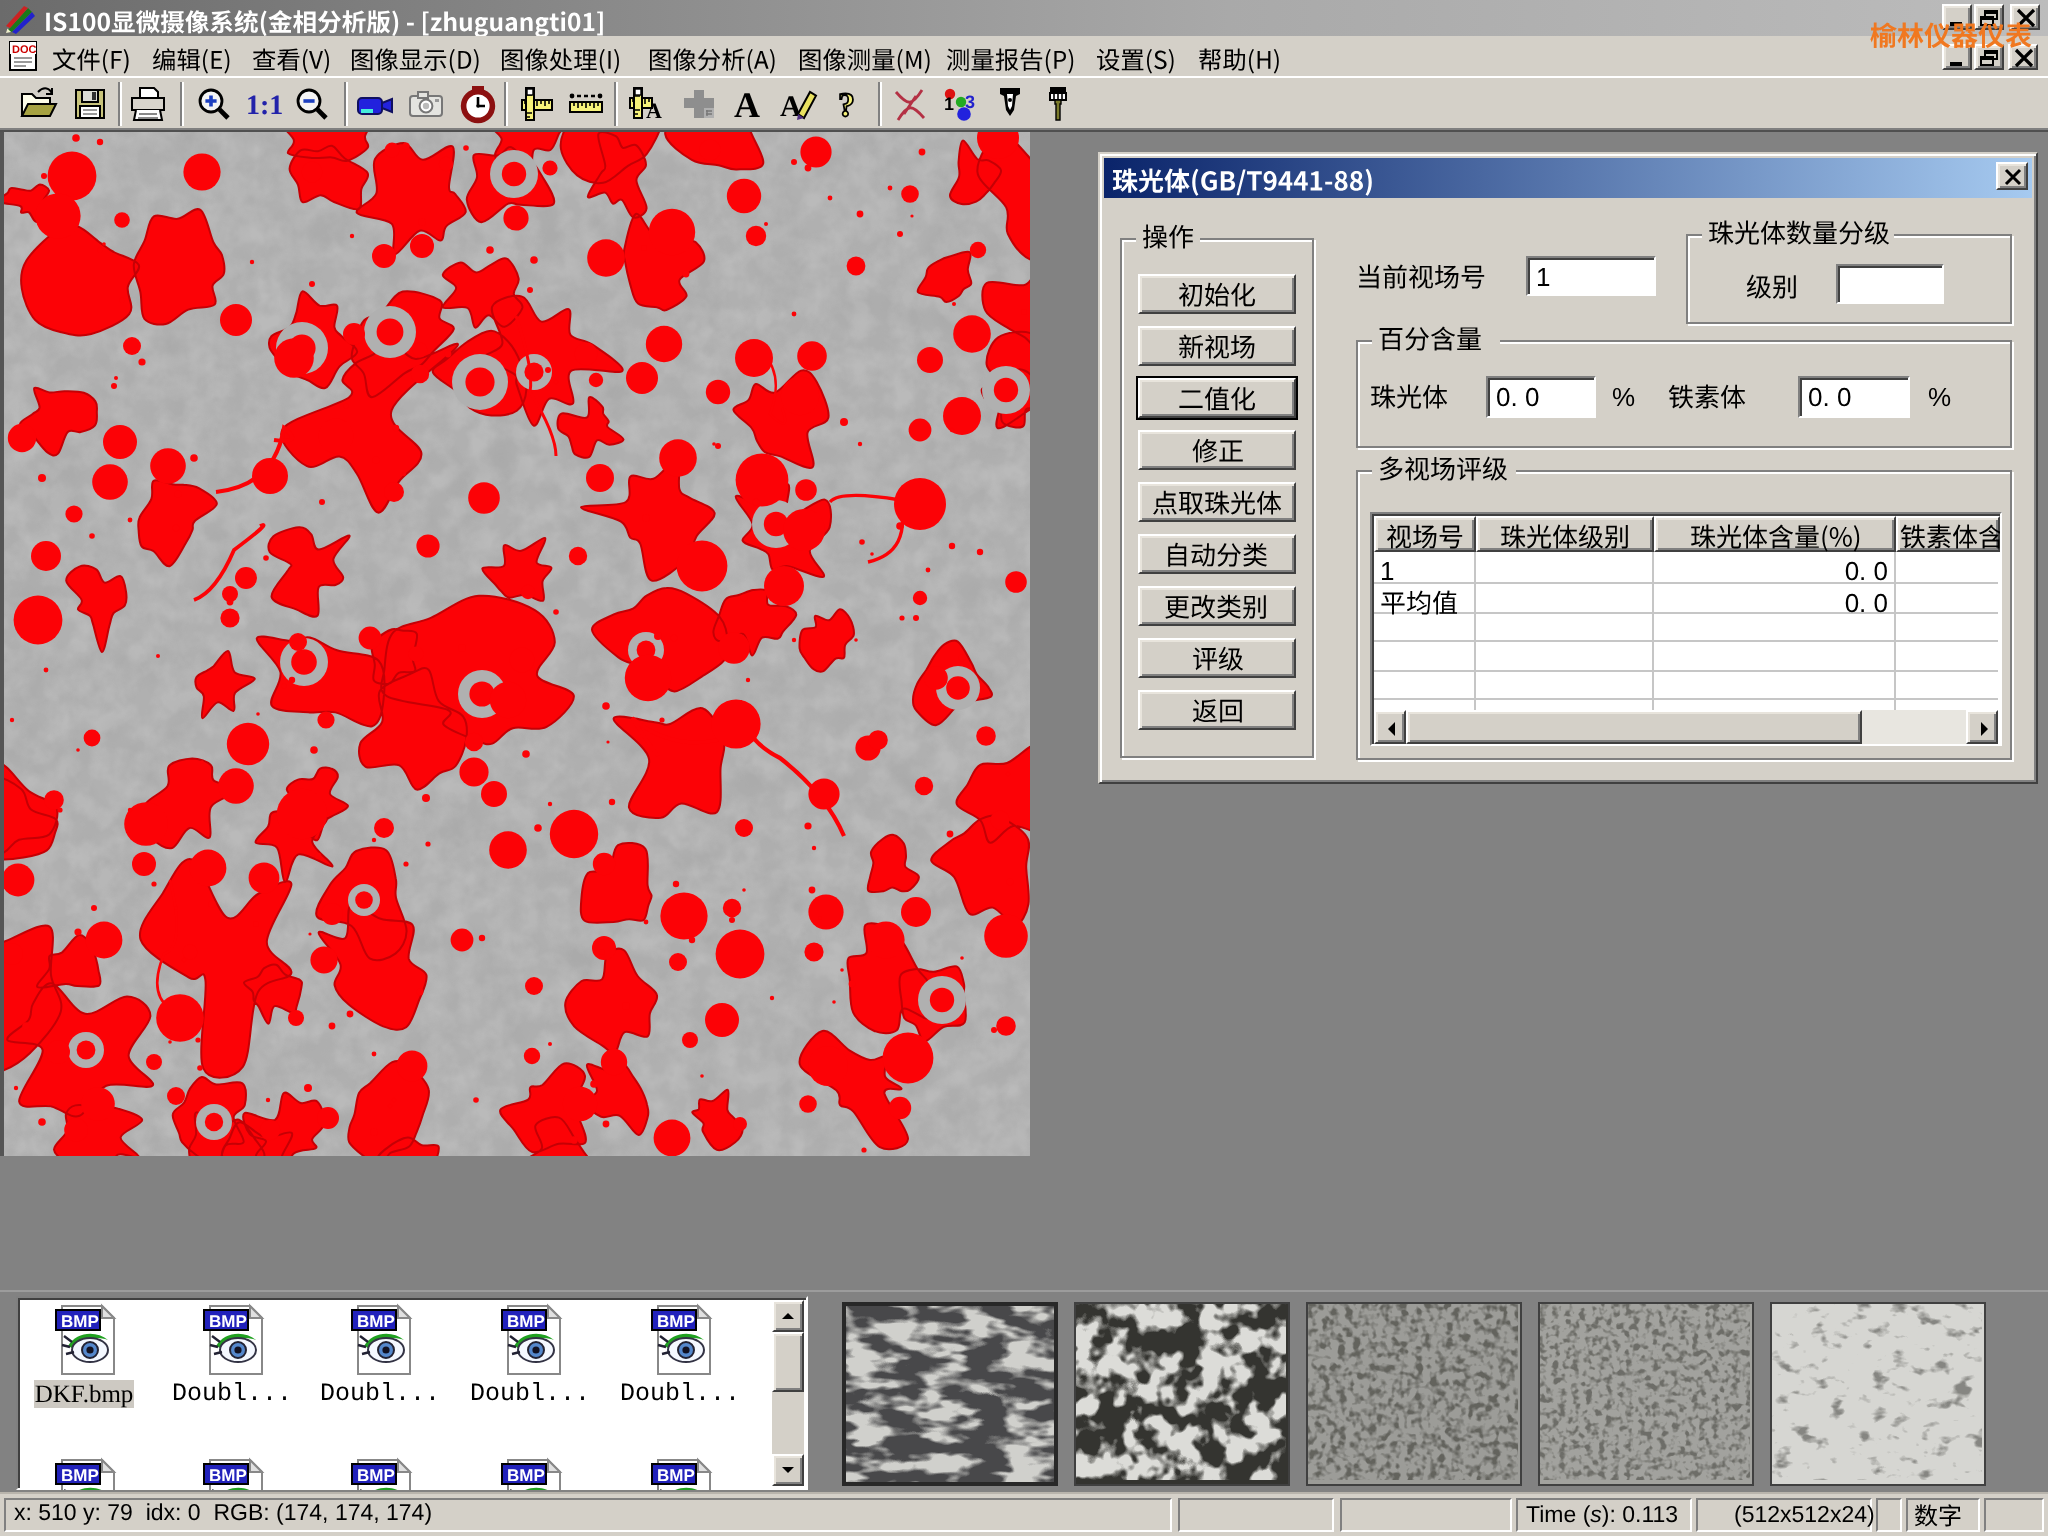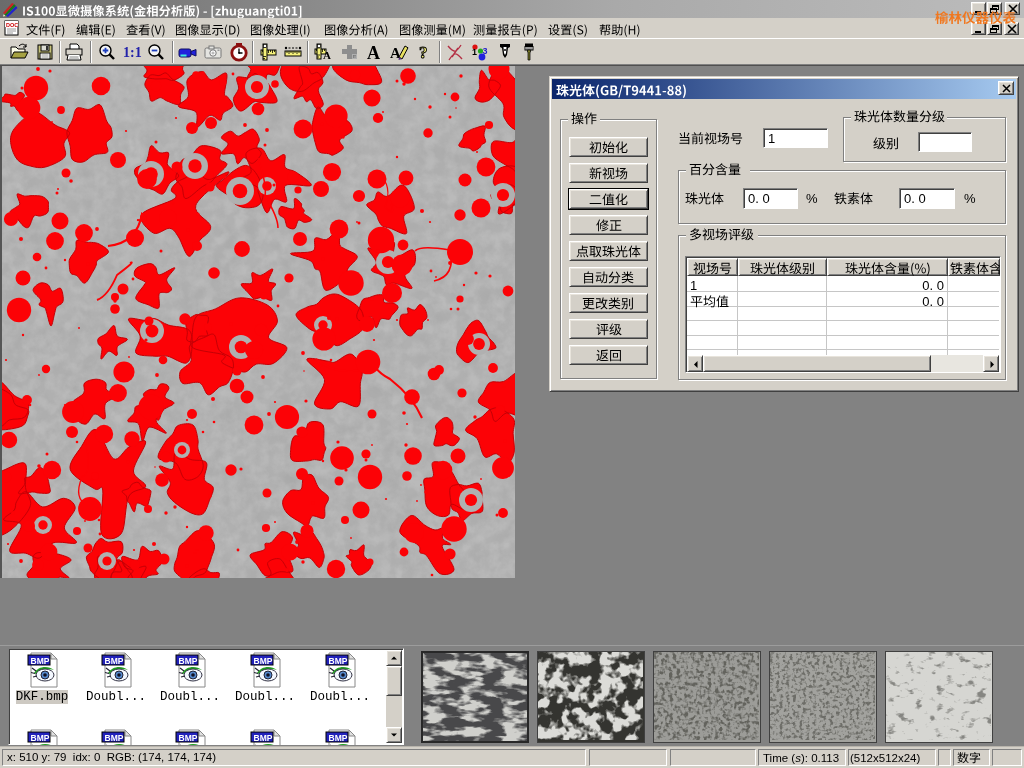--- a/index.html
+++ b/index.html
@@ -682,21 +682,21 @@
 <path d="M7 2 H27 L33 8 V36 H7 Z" fill="#fff" stroke="#888"></path>
 <path d="M27 2 L27 8 H33 Z" fill="#e0e0e0" stroke="#888"></path>
 <rect x="4" y="4" width="22" height="10" fill="#2222bb" stroke="#000"></rect>
 <text x="6.5" y="12.5" font-size="8.5" font-weight="bold" fill="#fff" font-family="Liberation Sans">BMP</text>
 <path d="M10 22 C14 15 24 14 30 19 C24 17 16 18 12 23 Z" fill="#21a121"></path>
 <ellipse cx="21" cy="24" rx="9" ry="6" fill="#f4f8ff" stroke="#334"></ellipse>
 <circle cx="21" cy="24" r="4" fill="#5588cc" stroke="#223"></circle>
 <circle cx="21" cy="24" r="1.8" fill="#112"></circle>
 <path d="M12 20 L8 17 M13 25 L9 26 M11 22.5 L7 21.5" stroke="#223" stroke-width="1.2"></path>
 </svg></div>
-<div class="abs" style="left:6px;top:690px;width:72px;text-align:center;font-family:Liberation Mono, monospace;font-size:12.5px;white-space:nowrap"><span style="background:#cdc9c2;">DKF.bmp</span></div>
+<div class="abs" style="left:6px;top:690px;width:72px;text-align:center;font-family:Liberation Serif, serif;font-size:12.5px;white-space:nowrap"><span style="background:#cdc9c2;">DKF.bmp</span></div>
 <div class="abs" style="left:98px;top:651px"><svg width="36" height="38" viewBox="0 0 36 38">
 <path d="M7 2 H27 L33 8 V36 H7 Z" fill="#fff" stroke="#888"></path>
 <path d="M27 2 L27 8 H33 Z" fill="#e0e0e0" stroke="#888"></path>
 <rect x="4" y="4" width="22" height="10" fill="#2222bb" stroke="#000"></rect>
 <text x="6.5" y="12.5" font-size="8.5" font-weight="bold" fill="#fff" font-family="Liberation Sans">BMP</text>
 <path d="M10 22 C14 15 24 14 30 19 C24 17 16 18 12 23 Z" fill="#21a121"></path>
 <ellipse cx="21" cy="24" rx="9" ry="6" fill="#f4f8ff" stroke="#334"></ellipse>
 <circle cx="21" cy="24" r="4" fill="#5588cc" stroke="#223"></circle>
 <circle cx="21" cy="24" r="1.8" fill="#112"></circle>
 <path d="M12 20 L8 17 M13 25 L9 26 M11 22.5 L7 21.5" stroke="#223" stroke-width="1.2"></path>
@@ -831,21 +831,21 @@
 <div class="abs" style="left:0;top:746px;width:1024px;height:22px;background:#d4d0c8;border-top:1px solid #b8b4ac"></div>
 <div class="abs sbpanel" style="left:2px;top:749px;width:584px;height:17px">
     <div class="abs" style="left:4px;top:1px;font-size:11.5px;white-space:nowrap">x: 510 y: 79&nbsp; idx: 0&nbsp; RGB: (174, 174, 174)</div>
   </div>
 <div class="abs sbpanel" style="left:589px;top:749px;width:78px;height:17px"></div>
 <div class="abs sbpanel" style="left:670px;top:749px;width:86px;height:17px"></div>
 <div class="abs sbpanel" style="left:758px;top:749px;width:88px;height:17px">
     <div class="abs" style="left:4px;top:2px;font-size:11.5px;white-space:nowrap">Time (<i>s</i>): 0.113</div>
   </div>
 <div class="abs sbpanel" style="left:848px;top:749px;width:88px;height:17px">
-    <div class="abs" style="left:1px;top:2px;font-size:11.5px;white-space:nowrap">(512x512x24)</div>
+    <div class="abs" style="left:18px;top:2px;font-size:11.5px;white-space:nowrap">(512x512x24)</div>
   </div>
 <div class="abs sbpanel" style="left:938px;top:749px;width:13px;height:17px"></div>
 <div class="abs sbpanel" style="left:953px;top:749px;width:37px;height:17px"></div>
 <svg style="position:absolute;left:957px;top:750px;" width="25" height="17" viewBox="0 0 25 17">
     <path d="M5.3 2.4C5.1 2.9 4.7 3.6 4.4 4L5 4.3C5.3 3.9 5.7 3.3 6.1 2.7ZM1.1 2.7C1.4 3.2 1.7 3.9 1.8 4.3L2.5 4C2.4 3.6 2.1 2.9 1.7 2.5ZM4.9 9.1C4.6 9.7 4.3 10.3 3.8 10.7C3.3 10.5 2.9 10.3 2.4 10.1C2.6 9.8 2.8 9.5 3 9.1ZM1.3 10.4C1.9 10.6 2.6 10.9 3.2 11.2C2.4 11.8 1.5 12.2 0.5 12.4C0.6 12.6 0.8 12.9 0.9 13.1C2 12.8 3 12.3 3.9 11.6C4.3 11.9 4.7 12.1 4.9 12.3L5.5 11.7C5.2 11.5 4.9 11.3 4.5 11.1C5.1 10.4 5.6 9.6 5.9 8.5L5.4 8.3L5.3 8.4H3.3L3.6 7.7L2.8 7.6C2.7 7.8 2.6 8.1 2.5 8.4H0.8V9.1H2.1C1.8 9.6 1.6 10 1.3 10.4ZM3.1 2.1V4.4H0.6V5.1H2.8C2.2 5.9 1.3 6.7 0.5 7C0.6 7.2 0.9 7.5 1 7.7C1.7 7.3 2.5 6.6 3.1 5.9V7.4H3.9V5.8C4.5 6.2 5.2 6.7 5.5 7L6 6.4C5.7 6.2 4.7 5.5 4.1 5.1H6.4V4.4H3.9V2.1ZM7.5 2.3C7.2 4.4 6.7 6.4 5.8 7.6C6 7.8 6.3 8.1 6.5 8.2C6.8 7.8 7 7.2 7.3 6.6C7.5 7.8 7.9 8.9 8.3 9.9C7.7 11 6.7 11.9 5.4 12.5C5.6 12.7 5.8 13 5.9 13.2C7.1 12.6 8.1 11.7 8.8 10.7C9.4 11.7 10.1 12.5 11.1 13.1C11.2 12.9 11.5 12.6 11.7 12.4C10.7 11.8 9.9 11 9.3 9.9C9.9 8.6 10.3 7.1 10.6 5.3H11.4V4.5H8C8.1 3.8 8.3 3.1 8.4 2.4ZM9.7 5.3C9.5 6.7 9.2 7.9 8.8 8.9C8.3 7.8 8 6.6 7.8 5.3Z M17.5 7.9V8.6H12.8V9.5H17.5V12.1C17.5 12.2 17.5 12.3 17.2 12.3C17 12.3 16.2 12.3 15.4 12.3C15.6 12.5 15.8 12.9 15.8 13.2C16.8 13.2 17.5 13.2 17.9 13C18.3 12.9 18.5 12.6 18.5 12.1V9.5H23.2V8.6H18.5V8.2C19.5 7.6 20.6 6.8 21.3 6L20.7 5.6L20.5 5.6H14.8V6.5H19.6C19 7 18.2 7.5 17.5 7.9ZM17.1 2.4C17.3 2.7 17.5 3.1 17.7 3.4H13V5.9H13.8V4.3H22.1V5.9H23V3.4H18.8C18.6 3 18.3 2.5 18 2.1Z" fill="#000"></path>
   </svg>
 <div class="abs sbpanel" style="left:992px;top:749px;width:30px;height:17px"></div>
 <svg style="position:absolute;left:935px;top:9px;" width="82" height="19" viewBox="0 0 82 19">
     <path d="M9.3 7.8V12.7H10.6V7.8ZM11.2 7.3V13.4C11.2 13.5 11.2 13.6 11 13.6C10.8 13.6 10.3 13.6 9.7 13.6C9.9 13.9 10 14.5 10.1 14.9C10.9 14.9 11.6 14.9 12 14.6C12.4 14.4 12.5 14.1 12.5 13.4V7.3ZM8.5 2.2C7.6 3.3 6 4.3 4.4 5V4.8H3.3V2.3H1.9V4.8H0.5V6.3H1.7C1.4 7.8 0.8 9.6 0.2 10.6C0.4 11 0.7 11.7 0.9 12.2C1.2 11.5 1.6 10.4 1.9 9.3V15H3.3V8.9C3.5 9.5 3.8 10 3.9 10.4L4.6 9.2C4.5 8.9 3.6 7.6 3.3 7V6.3H4.4V5.6C4.6 5.8 4.8 6.1 5 6.3C5.3 6.2 5.6 6 6 5.8V6.8H11.5V5.9C11.8 6.1 12.1 6.2 12.4 6.4C12.6 5.9 13 5.4 13.4 5.1C11.9 4.6 10.7 4 9.6 3.1L9.8 2.8ZM6.6 5.5C7.3 5.1 8 4.5 8.7 4C9.3 4.6 10 5.1 10.7 5.5ZM7.5 8.6V9.3H6.3V8.6ZM4.9 7.4V14.9H6.3V12.3H7.5V13.4C7.5 13.5 7.5 13.5 7.4 13.5C7.3 13.5 6.9 13.5 6.6 13.5C6.8 13.9 6.9 14.5 7 14.8C7.6 14.8 8.1 14.8 8.4 14.6C8.8 14.4 8.9 14 8.9 13.4V7.4ZM6.3 10.5H7.5V11.2H6.3Z M22.3 2.3V5.1H20.1V6.6H22C21.4 8.5 20.3 10.4 19 11.6C19.3 12 19.8 12.6 20 13.1C20.9 12.2 21.7 10.9 22.3 9.5V15H23.9V9.5C24.4 10.8 24.9 11.9 25.5 12.8C25.8 12.3 26.4 11.8 26.7 11.5C25.8 10.4 24.8 8.5 24.3 6.6H26.3V5.1H23.9V2.3ZM16.3 2.3V5.1H14.1V6.6H16.1C15.6 8.3 14.7 10 13.8 11.1C14 11.5 14.4 12.2 14.6 12.7C15.2 11.9 15.8 10.8 16.3 9.5V15H17.9V8.9C18.3 9.5 18.7 10.1 18.9 10.6L19.9 9.2C19.6 8.8 18.3 7.2 17.9 6.8V6.6H19.7V5.1H17.9V2.3Z M34.2 3.2C34.7 4 35.3 5.1 35.5 5.8L36.9 5.1C36.6 4.4 36 3.3 35.5 2.5ZM38 3.1C37.6 5.7 36.9 8.1 35.6 10C34.4 8.2 33.7 5.9 33.3 3.3L31.8 3.5C32.3 6.7 33.1 9.3 34.5 11.4C33.5 12.3 32.3 13.1 30.7 13.7C31 14.1 31.5 14.6 31.7 15C33.3 14.4 34.5 13.5 35.5 12.6C36.4 13.6 37.6 14.4 39.1 15C39.3 14.6 39.8 13.9 40.2 13.6C38.8 13.1 37.6 12.3 36.6 11.3C38.3 9.1 39.1 6.4 39.6 3.4ZM30.3 2.3C29.6 4.3 28.4 6.2 27.2 7.4C27.5 7.8 27.9 8.7 28.1 9.1C28.4 8.8 28.7 8.4 29 8V15H30.5V5.6C31 4.7 31.4 3.8 31.8 2.8Z M43.6 4.2H45.1V5.4H43.6ZM49.2 4.2H50.9V5.4H49.2ZM48.7 7.3C49.1 7.4 49.6 7.7 50 8H47C47.2 7.6 47.4 7.3 47.6 6.9L46.6 6.7V2.8H42.1V6.8H45.9C45.7 7.2 45.5 7.6 45.2 8H41.1V9.4H43.8C43 10 42 10.5 40.8 11C41.1 11.3 41.5 11.9 41.6 12.3L42.1 12V15H43.6V14.7H45V14.9H46.6V10.7H44.4C45 10.3 45.5 9.8 46 9.4H48.2C48.6 9.8 49.1 10.3 49.7 10.7H47.8V15H49.3V14.7H50.9V14.9H52.4V12.2L52.8 12.3C53 11.9 53.5 11.3 53.8 11C52.5 10.7 51.2 10.1 50.2 9.4H53.4V8H51.1L51.5 7.5C51.2 7.3 50.7 7 50.2 6.8H52.4V2.8H47.8V6.8H49.2ZM43.6 13.3V12.1H45V13.3ZM49.3 13.3V12.1H50.9V13.3Z M61.2 3.2C61.7 4 62.3 5.1 62.5 5.8L63.9 5.1C63.6 4.4 63 3.3 62.5 2.5ZM65 3.1C64.6 5.7 63.9 8.1 62.6 10C61.4 8.2 60.7 5.9 60.3 3.3L58.8 3.5C59.3 6.7 60.1 9.3 61.5 11.4C60.5 12.3 59.3 13.1 57.7 13.7C58 14.1 58.5 14.6 58.7 15C60.3 14.4 61.5 13.5 62.5 12.6C63.4 13.6 64.6 14.4 66.1 15C66.3 14.6 66.8 13.9 67.2 13.6C65.8 13.1 64.6 12.3 63.6 11.3C65.3 9.1 66.1 6.4 66.6 3.4ZM57.3 2.3C56.6 4.3 55.4 6.2 54.2 7.4C54.5 7.8 54.9 8.7 55.1 9.1C55.4 8.8 55.7 8.4 56 8V15H57.5V5.6C58 4.7 58.4 3.8 58.8 2.8Z M70.7 15C71.1 14.7 71.7 14.5 75.6 13.4C75.5 13 75.3 12.4 75.3 11.9L72.4 12.7V10.4C73 10 73.6 9.4 74.1 8.9C75.1 11.7 76.8 13.7 79.6 14.7C79.9 14.2 80.3 13.6 80.7 13.2C79.5 12.9 78.4 12.3 77.6 11.6C78.4 11.2 79.3 10.6 80.1 10L78.7 9C78.2 9.5 77.4 10.1 76.7 10.6C76.3 10.1 75.9 9.4 75.7 8.8H80.2V7.4H75V6.6H79.2V5.4H75V4.6H79.8V3.3H75V2.3H73.4V3.3H68.8V4.6H73.4V5.4H69.5V6.6H73.4V7.4H68.3V8.8H72.1C70.9 9.7 69.3 10.5 67.8 11C68.1 11.3 68.6 11.9 68.8 12.3C69.5 12.1 70.1 11.8 70.7 11.5V12.5C70.7 13.1 70.3 13.4 70 13.5C70.3 13.9 70.6 14.6 70.7 15Z" fill="#f07820"></path>
   </svg>

